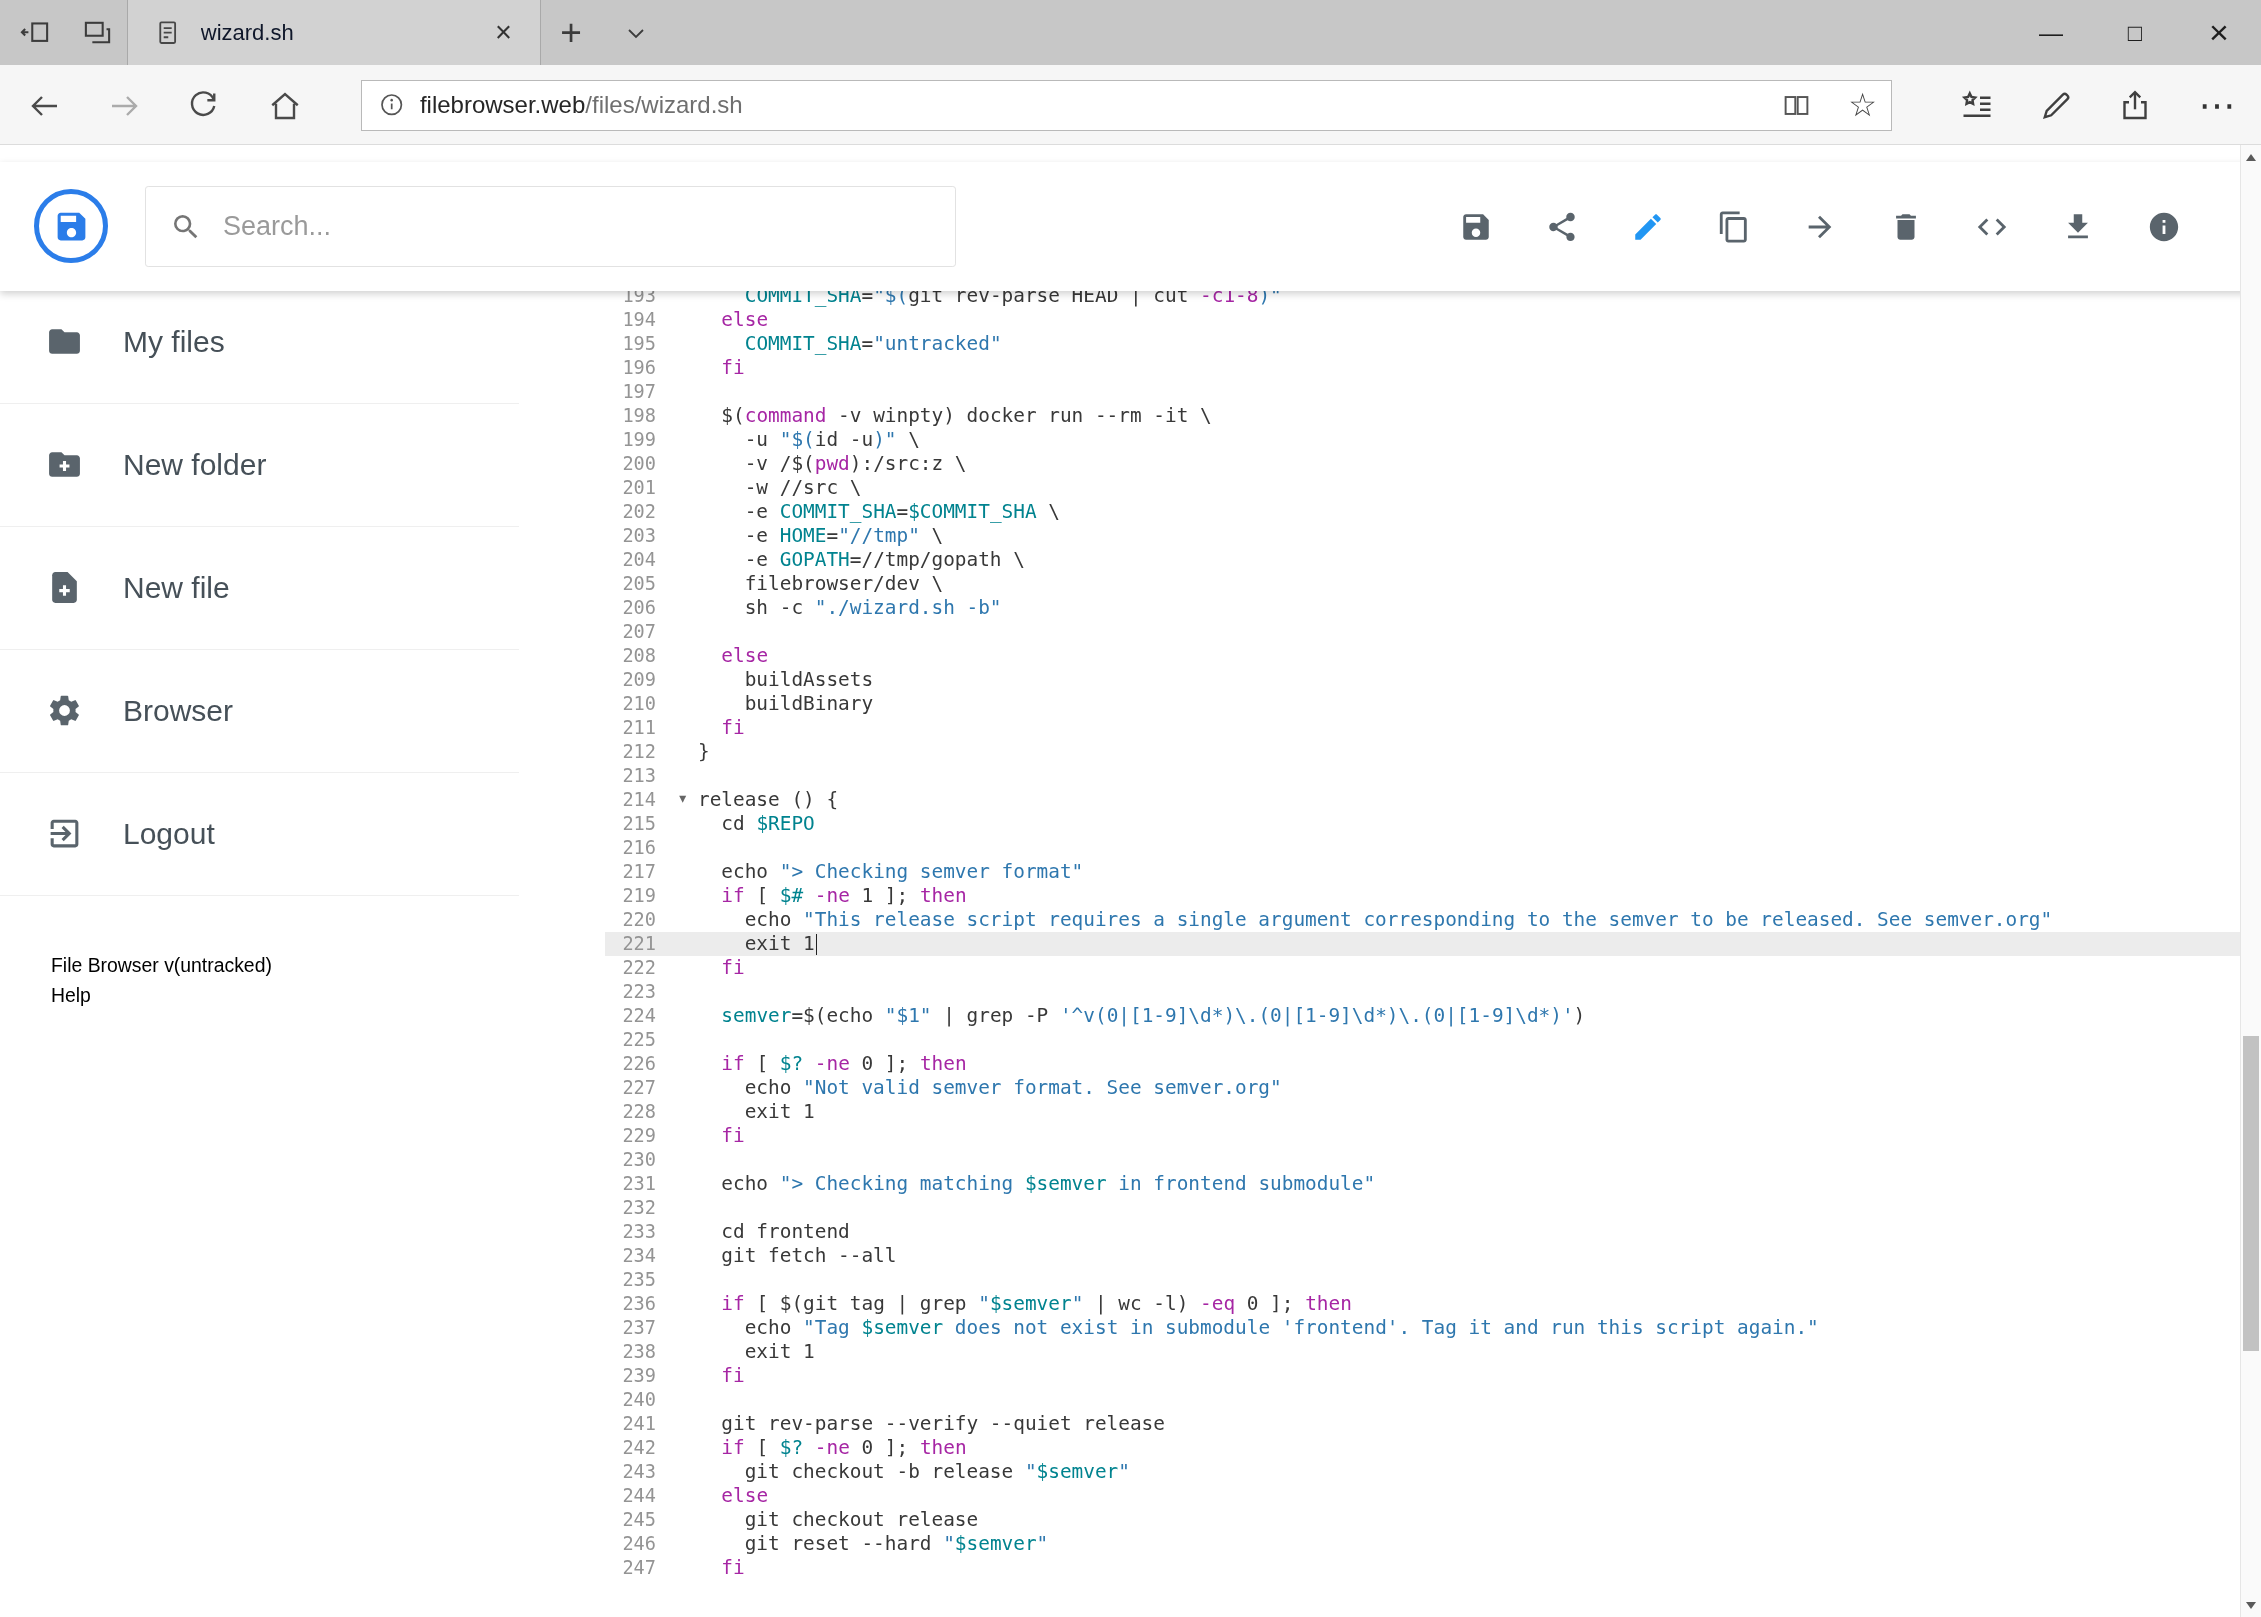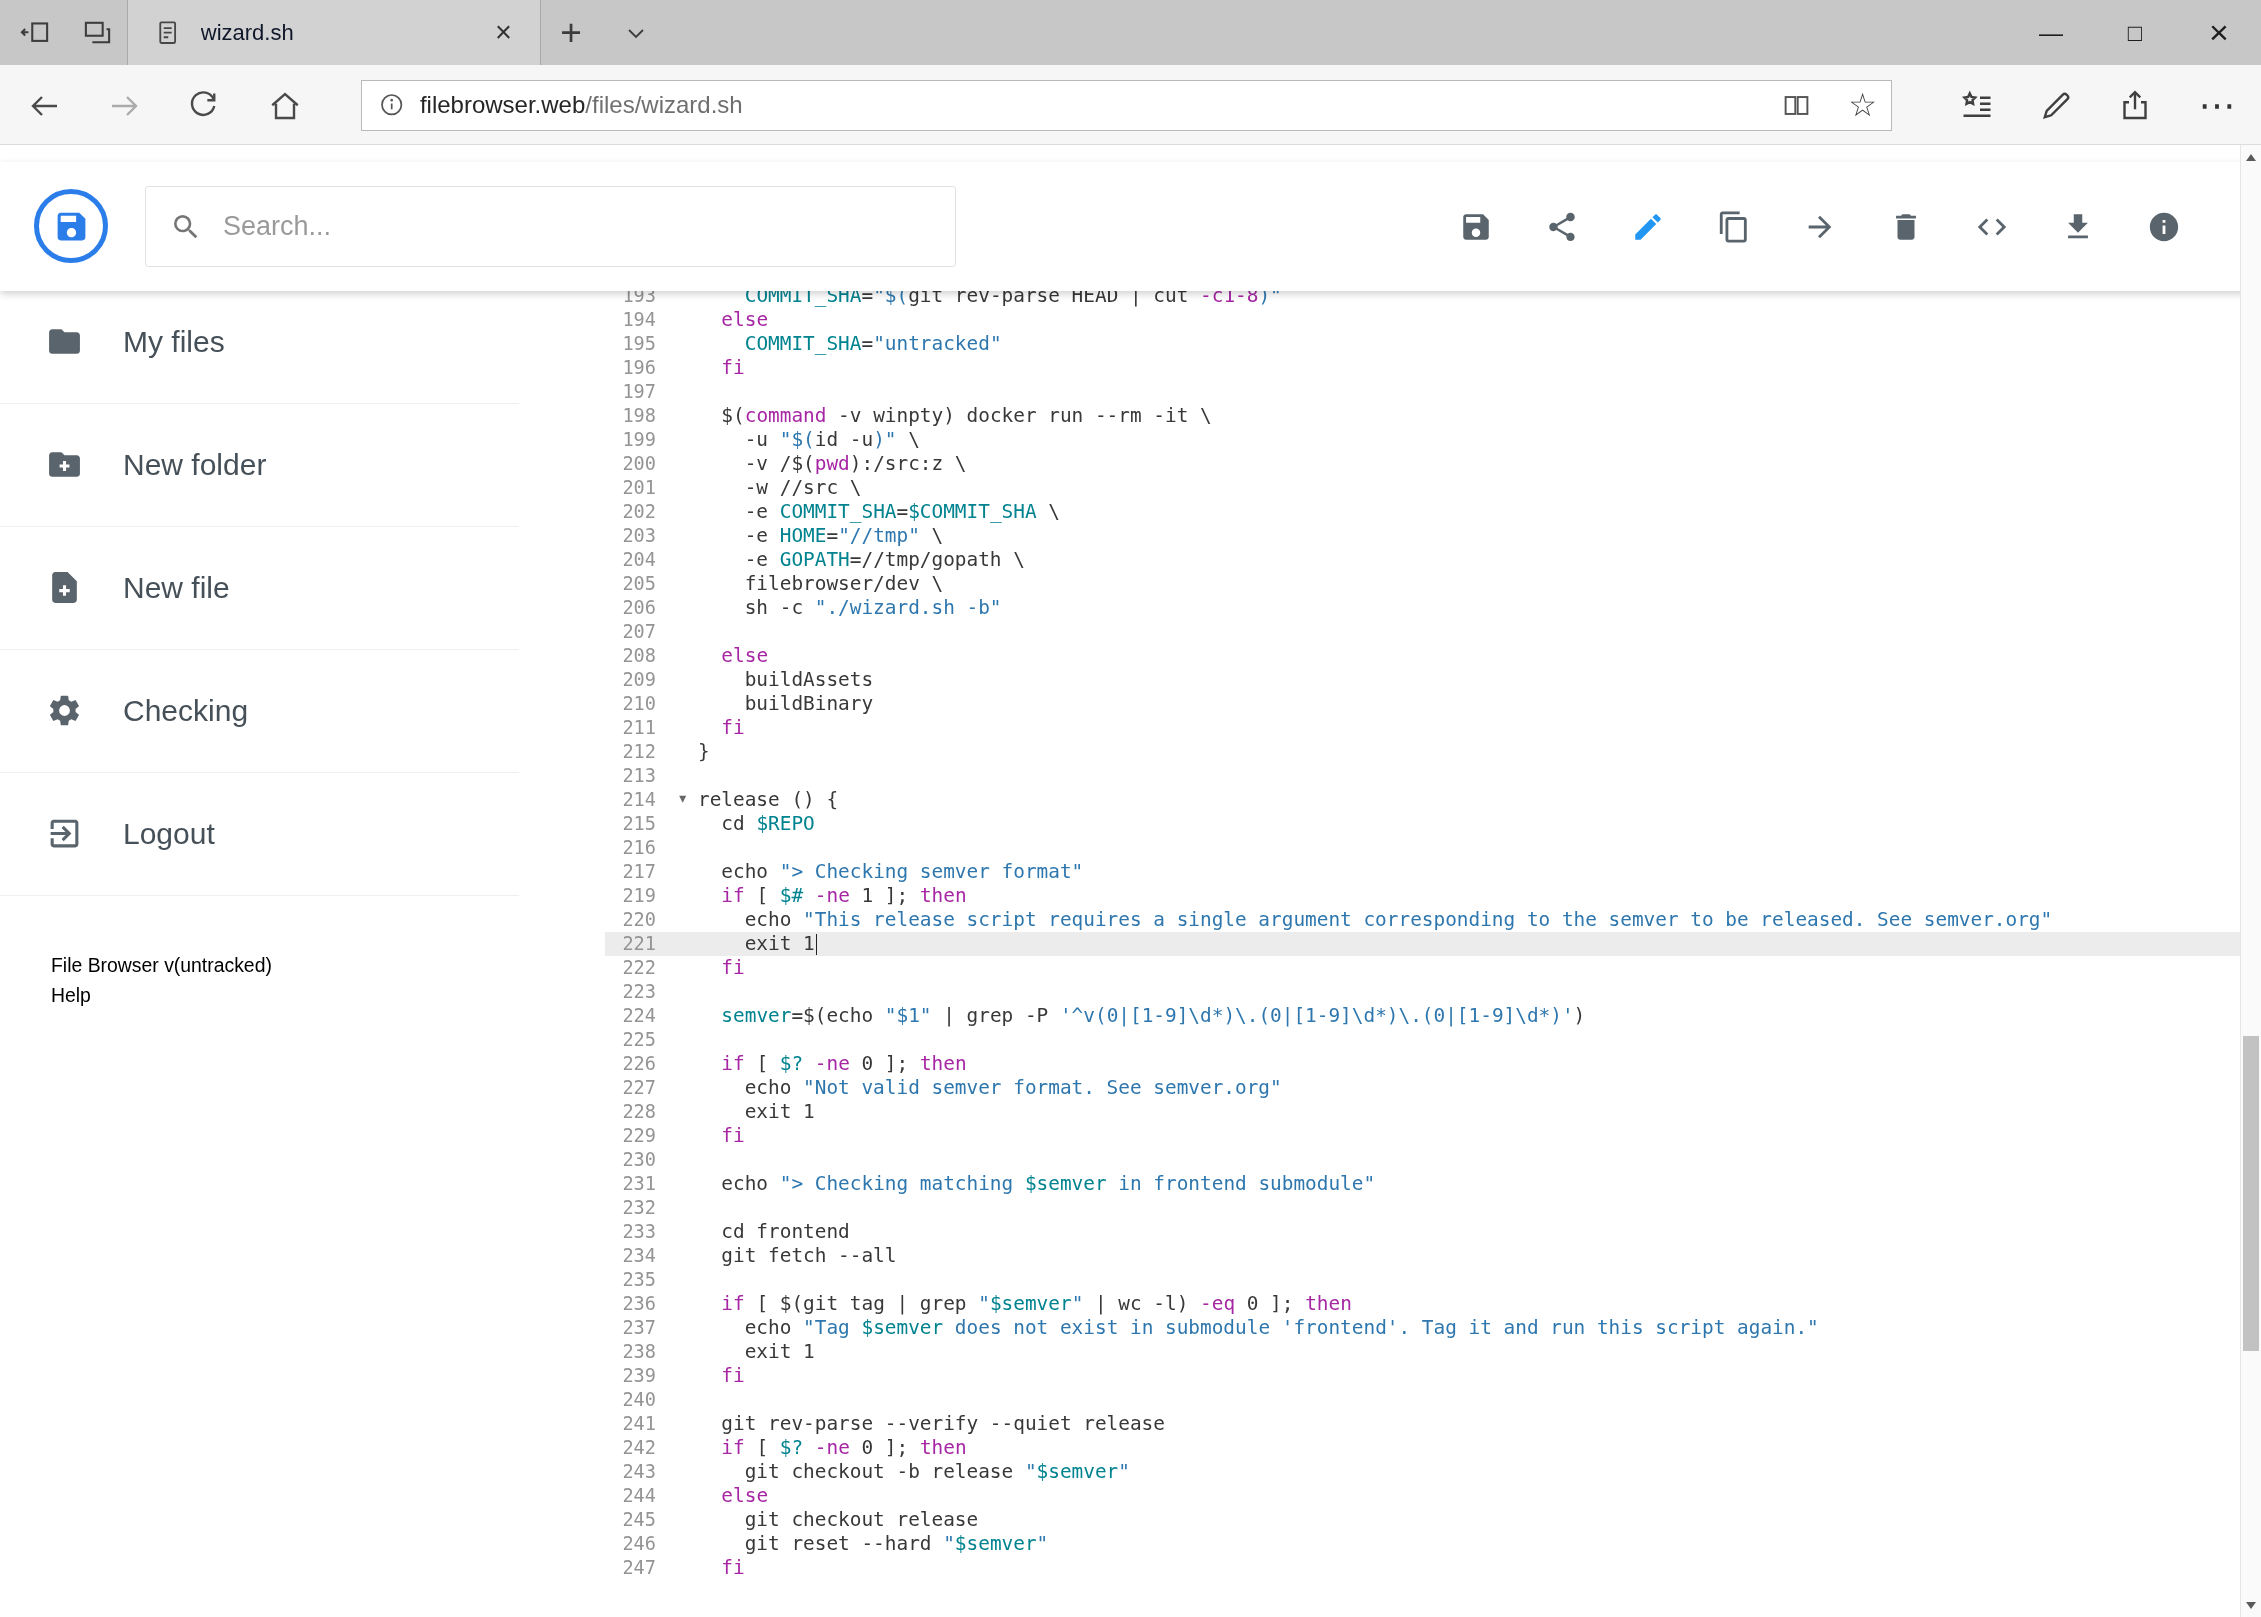--- a/index.html
+++ b/index.html
@@ -268,21 +268,21 @@
     <svg viewBox="0 0 24 24" style="color:var(--icon)">
         <path fill="currentColor" d="M14 2H6c-1.1 0-2 .9-2 2v16c0 1.1.9 2 2 2h12c1.1 0 2-.9 2-2V8l-6-6z"></path>
         <path d="M12 10.6v6.8M8.6 14h6.8" stroke="#fff" stroke-width="2" fill="none"></path>
       </svg>
     <span class="side-label">New file</span>
   </div>
   <div class="side-item">
     <svg viewBox="0 0 24 24" fill="currentColor" style="color:var(--icon)">
         <path d="M19.14 12.94a7.43 7.43 0 0 0 .06-.94 7.43 7.43 0 0 0-.06-.94l2.03-1.58a.5.5 0 0 0 .12-.64l-1.92-3.32a.5.5 0 0 0-.61-.22l-2.39.96a7.3 7.3 0 0 0-1.62-.94l-.36-2.54a.5.5 0 0 0-.5-.42h-3.84a.5.5 0 0 0-.5.42l-.36 2.54c-.59.24-1.13.56-1.62.94l-2.39-.96a.5.5 0 0 0-.61.22L2.65 8.84a.5.5 0 0 0 .12.64l2.03 1.58a7.43 7.43 0 0 0 0 1.88l-2.03 1.58a.5.5 0 0 0-.12.64l1.92 3.32c.13.23.39.32.61.22l2.39-.96c.49.38 1.03.7 1.62.94l.36 2.54a.5.5 0 0 0 .5.42h3.84a.5.5 0 0 0 .5-.42l.36-2.54a7.3 7.3 0 0 0 1.62-.94l2.39.96c.22.1.48.01.61-.22l1.92-3.32a.5.5 0 0 0-.12-.64l-2.03-1.58zM12 15.5a3.5 3.5 0 1 1 0-7 3.5 3.5 0 0 1 0 7z"></path>
       </svg>
-    <span class="side-label">Checking</span>
+    <span class="side-label">Browser</span>
   </div>
   <div class="side-item">
     <svg viewBox="0 0 24 24" fill="currentColor" style="color:var(--icon)">
         <path d="M10.09 15.59L11.5 17l5-5-5-5-1.41 1.41L12.67 11H3v2h9.67l-2.58 2.59zM19 3H5c-1.11 0-2 .9-2 2v4h2V5h14v14H5v-4H3v4c0 1.1.89 2 2 2h14c1.1 0 2-.9 2-2V5c0-1.1-.9-2-2-2z"></path>
       </svg>
     <span class="side-label">Logout</span>
   </div>
   <div class="side-footer">
     <div>File Browser v(untracked)</div>
     <div>Help</div>

